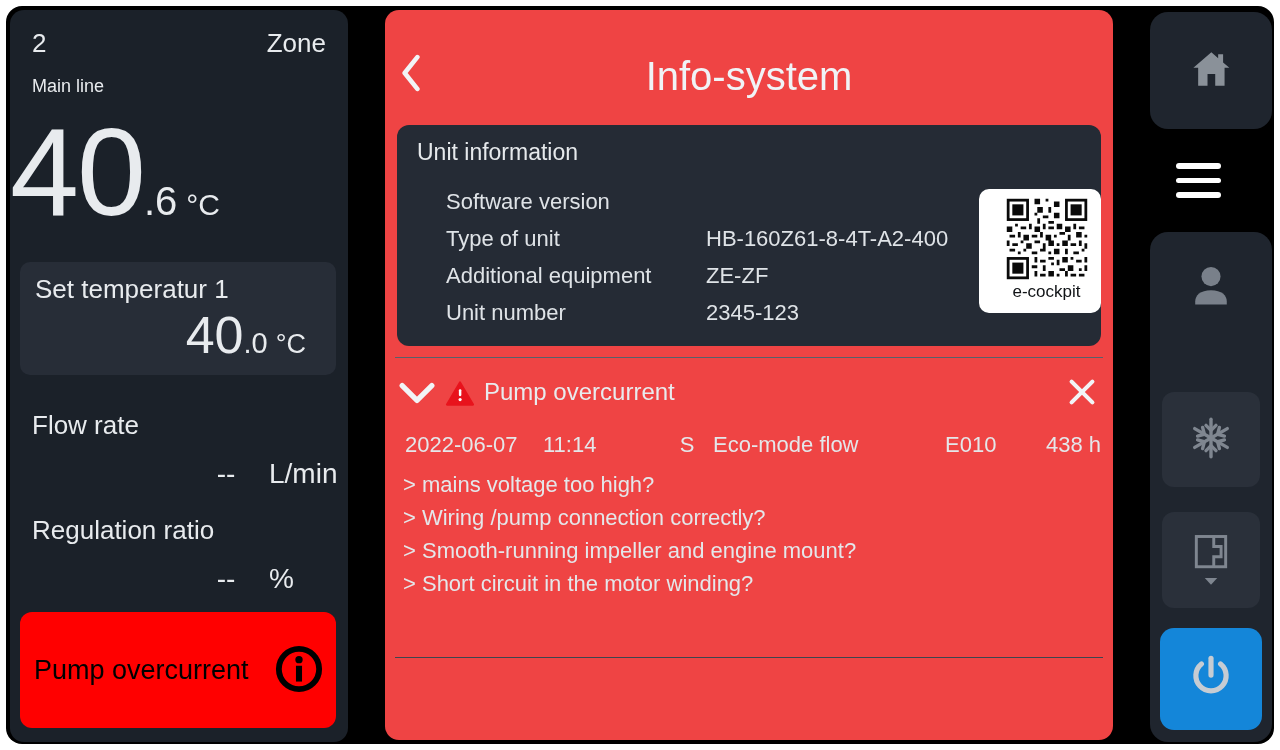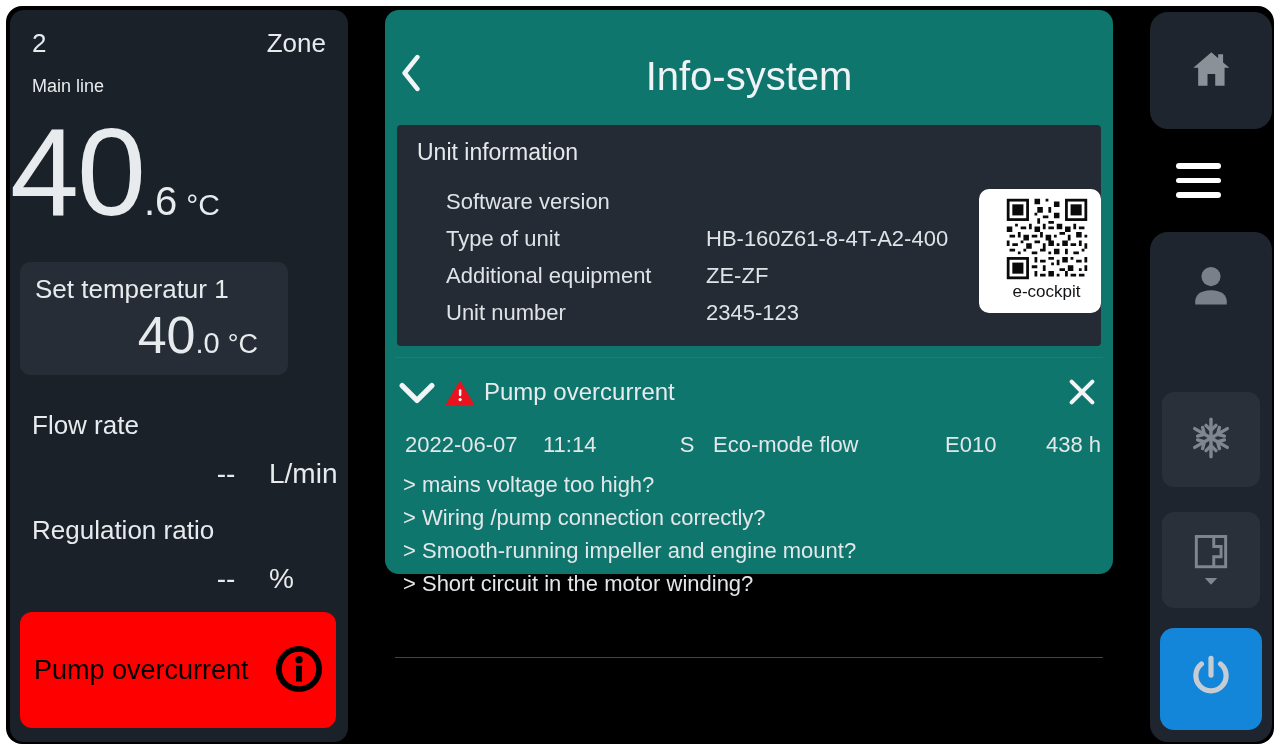--- a/index.html
+++ b/index.html
@@ -14,46 +14,46 @@
   .left-panel{position:absolute;left:4px;top:4px;width:338px;height:732px;
     background:#1b2129;border-radius:14px;color:#e8ebee;}
   .zone-row{position:absolute;left:22px;right:22px;top:18px;display:flex;
     justify-content:space-between;font-size:26px;}
   .line-label{position:absolute;left:22px;top:66px;font-size:18px;}
   .main-temp{position:absolute;left:0;right:40px;top:100px;text-align:left;
     white-space:nowrap;line-height:1;}
   .mt-int{font-size:124px;letter-spacing:-2px;}
   .mt-frac{font-size:40px;}
   .mt-unit{font-size:30px;margin-left:9px;}
-  .set-card{position:absolute;left:10px;top:252px;width:268px;height:113px;
+  .set-card{position:absolute;left:10px;top:252px;width:316px;height:113px;
     background:#272d37;border-radius:10px;}
   .set-label{position:absolute;left:15px;top:12px;font-size:26px;}
   .set-value{position:absolute;right:30px;bottom:14px;white-space:nowrap;line-height:1;}
   .sv-int{font-size:52px;}
   .sv-frac{font-size:29px;}
   .sv-unit{font-size:27px;margin-left:8px;}
   .metric-label{position:absolute;left:22px;font-size:26px;}
   .metric-row{position:absolute;left:0;right:0;height:34px;font-size:28px;}
   .m-val{position:absolute;left:193px;width:46px;text-align:center;}
   .m-unit{position:absolute;left:259px;}
   .alarm-banner{position:absolute;left:10px;top:602px;width:316px;height:116px;
     background:#ff0000;border-radius:12px;color:#000;}
   .alarm-banner-label{position:absolute;left:14px;top:0;bottom:0;display:flex;
     align-items:center;font-size:27px;}
   .alarm-banner .info-ic{position:absolute;right:11px;top:31px;}
 
   
-  .center-panel{position:absolute;left:379px;top:4px;width:728px;height:564px;
-    background:#0f766e;border-radius:14px;color:#e8ebee;}
+  .center-panel{position:absolute;left:379px;top:4px;width:728px;height:730px;
+    background:#ef4444;border-radius:14px;color:#e8ebee;}
   .back-btn{position:absolute;left:14px;top:42px;width:40px;height:46px;
     display:flex;align-items:center;}
   .panel-title{position:absolute;left:0;right:0;top:44px;text-align:center;
     font-size:40px;color:#f0f3f6;}
   .unit-card{position:absolute;left:12px;top:115px;width:704px;height:221px;
-    background:#252b35;border-radius:4px;}
+    background:#252b35;border-radius:12px;}
   .unit-card-title{position:absolute;left:20px;top:14px;font-size:23px;color:#e6e9ec;}
   .unit-rows{position:absolute;left:20px;top:58px;right:120px;font-size:22px;color:#dfe3e7;}
   .unit-row{display:grid;grid-template-columns:260px auto;height:37px;align-items:center;margin-left:29px;}
   .qr-card{position:absolute;right:0px;top:64px;width:109px;height:124px;
     background:#fff;border-radius:10px;text-align:center;padding-left:13px;}
   .qr-card svg{margin-top:7px;}
   .qr-label{font-size:17px;color:#101316;margin-top:-3px;line-height:1;}
   .divider{position:absolute;left:10px;right:10px;height:1px;background:#59606a;}
   .divider.faint{background:#3e454f;}
   .alarm-header{position:absolute;left:0;right:0;top:364px;height:40px;}

